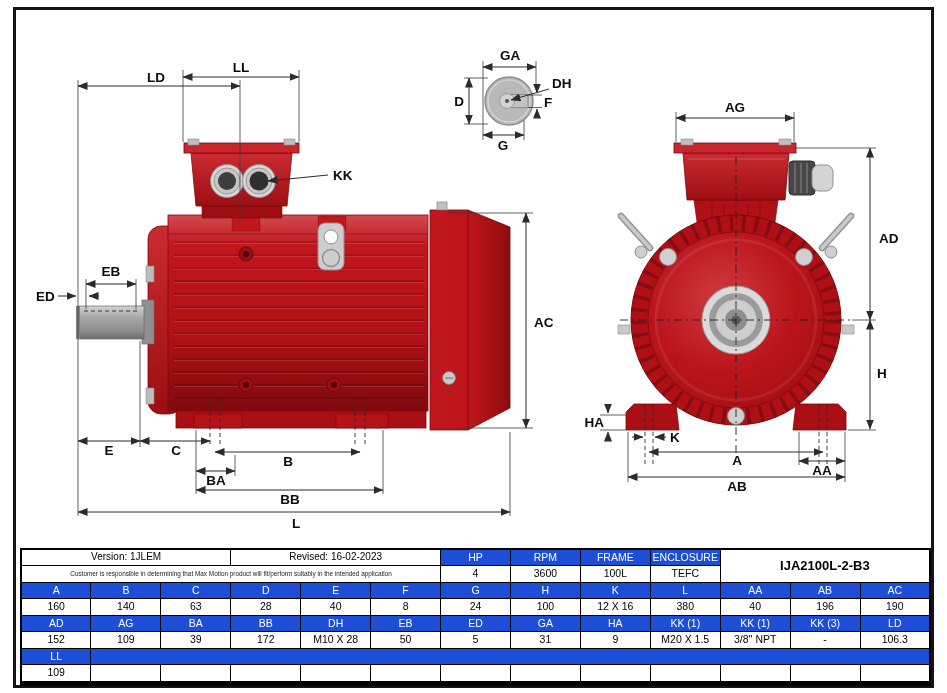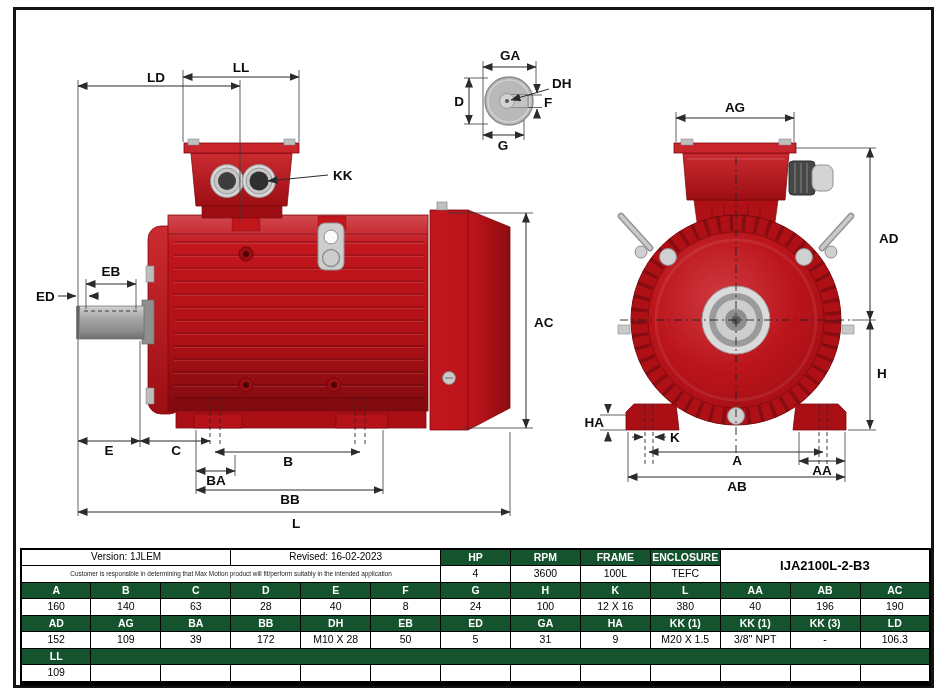--- a/index.html
+++ b/index.html
@@ -11,21 +11,21 @@
   .dim{stroke:#2b2b2b;stroke-width:1;fill:none;}
   .thin{stroke:#3a3a3a;stroke-width:0.8;fill:none;}
   .dash{stroke:#2b2b2b;stroke-width:0.9;fill:none;stroke-dasharray:4 3;}
   .cl{stroke:#222;stroke-width:0.9;fill:none;stroke-dasharray:8 4 2 4;}
   .dl{font:bold 13.5px "Liberation Sans",sans-serif;fill:#0c0c0c;}
   
   .spec-table{position:absolute;left:20px;top:548px;width:911px;border-collapse:collapse;table-layout:fixed;
               font-family:"Liberation Sans",sans-serif;border:2px solid #000;border-bottom:5px solid #000;}
   .spec-table td{border:1px solid #000;text-align:center;vertical-align:middle;padding:0;overflow:hidden;
                  font-size:10.5px;color:#000;background:#fff;height:16px;line-height:1.05;}
-  .spec-table td.h{background:#14532d;color:#fff;font-weight:bold;}
+  .spec-table td.h{background:#1d4ed8;color:#fff;font-weight:normal;}
   .spec-table td.meta{font-size:10px;}
   .spec-table td.disc{font-size:6.4px;color:#1a1a1a;}
   .spec-table td.model{font-size:13px;font-weight:bold;}
   .spec-table tr.hr td{height:15px;}
   .spec-table tr.vr td{height:16px;}
 </style>
 </head>
 <body>
 
 <div class="page">

